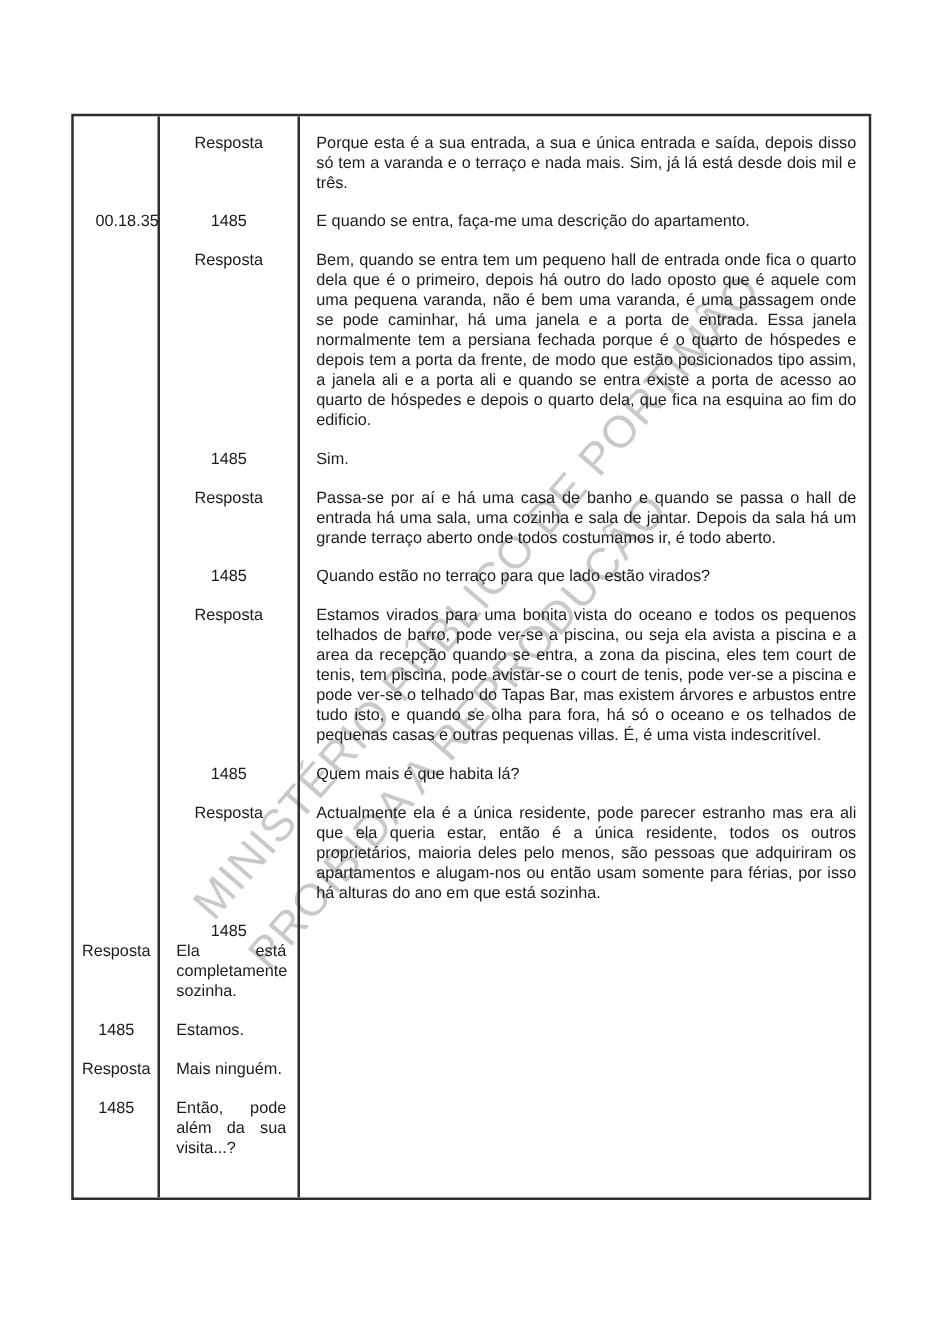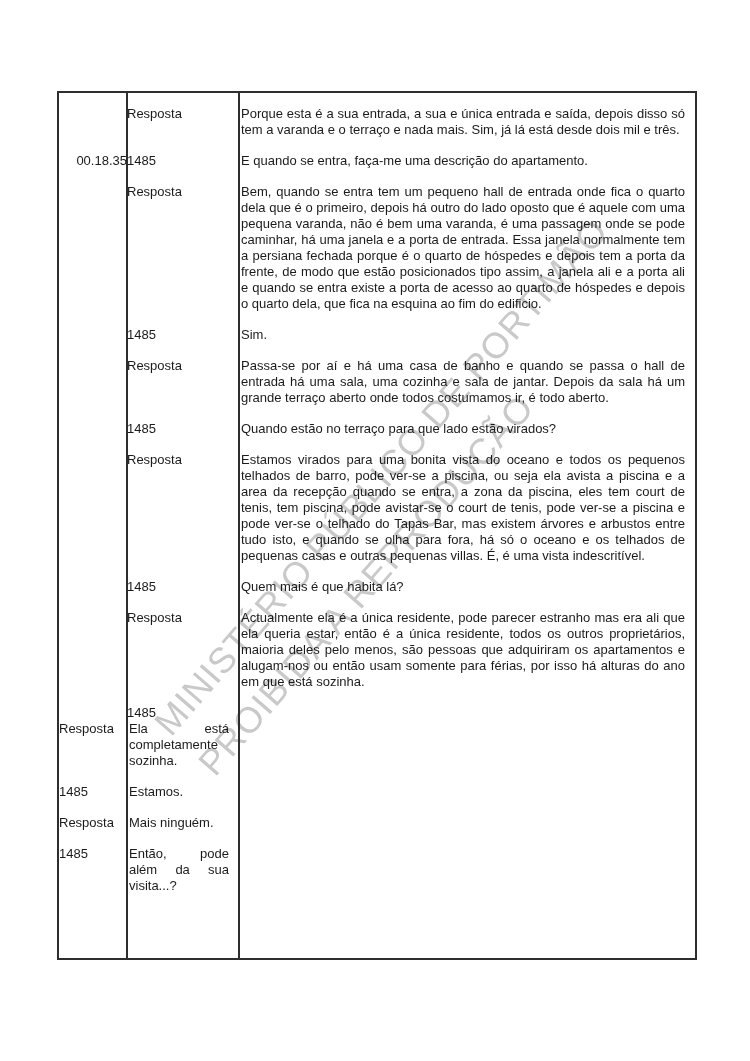--- a/index.html
+++ b/index.html
@@ -63,24 +63,25 @@
   }
   .cell {
     font-size: 13px;
     line-height: 16px;
   }
   .c-time {
     text-align: right;
     padding-top: 0;
   }
   .c-speaker {
+    text-align: center;
   }
   .c-text {
     text-align: justify;
-    padding: 0 10px 15px 2px;
+    padding: 0 10px 15px 14px;
   }
 </style>
 </head>
 <body>
 
 <div class="wm-line wm1">MINISTÉRIO PÚBLICO DE PORTIMÃO</div>
 <div class="wm-line wm2">PROIBIDA A REPRODUÇÃO</div>
 
 <div class="ttable">
   <div class="vline v1"></div>

